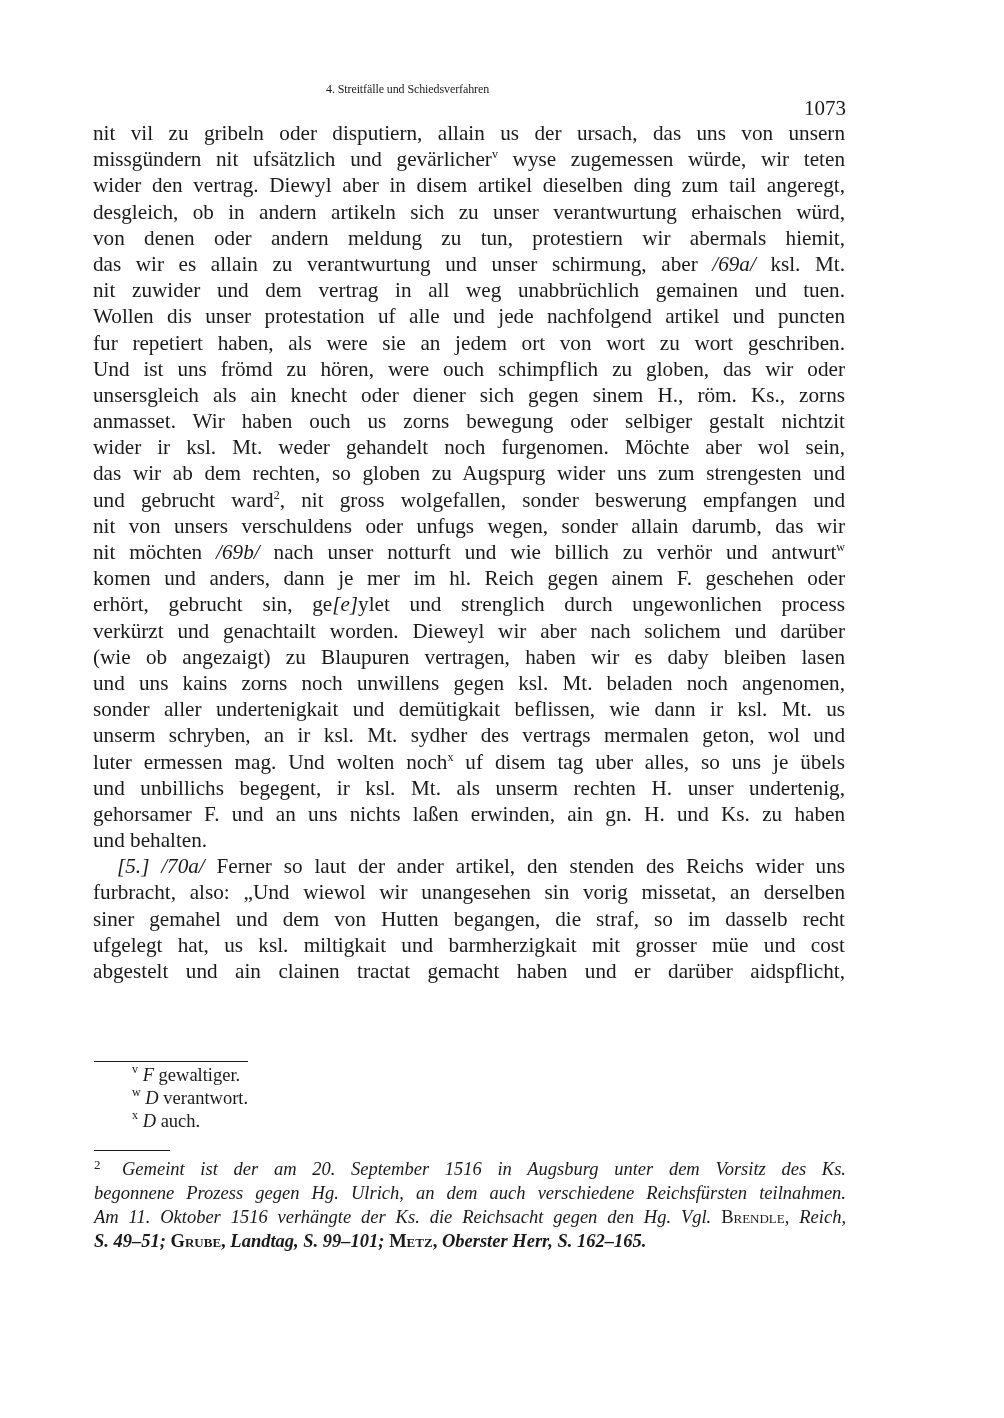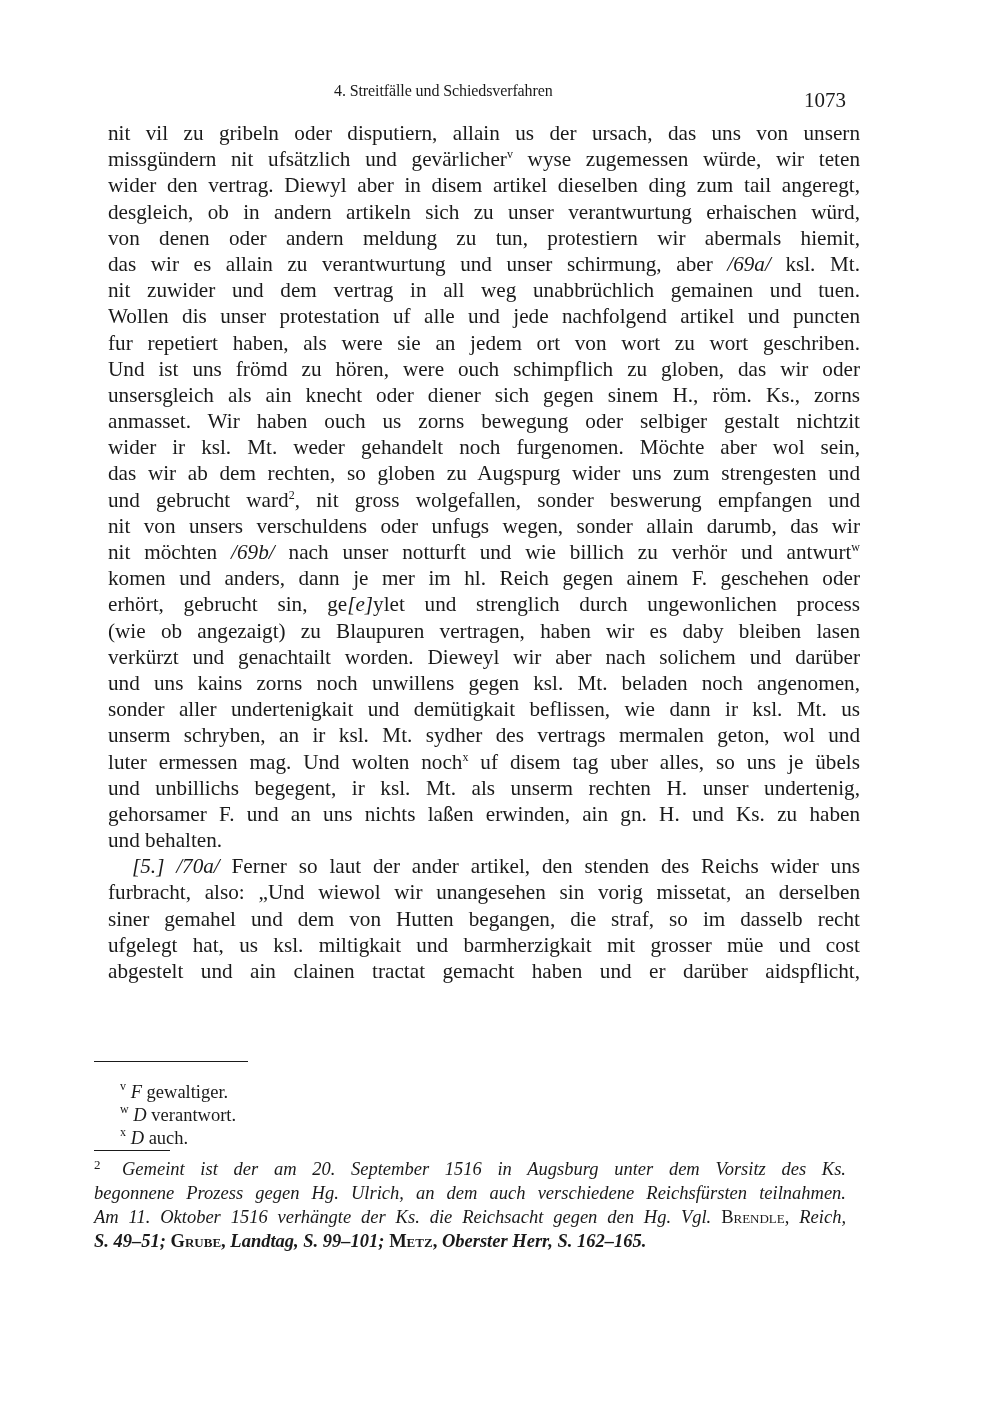--- a/index.html
+++ b/index.html
@@ -1,30 +1,30 @@
 <!DOCTYPE html>
 <html><head>
 <meta charset="utf-8">
 <style>
   html, body { margin: 0; padding: 0; background: #ffffff; }
   body { width: 1004px; height: 1418px; position: relative; overflow: hidden;
          font-family: "Liberation Serif", "DejaVu Serif", serif; color: #1a1a1a; }
   .header { position: absolute; top: 80px; left: 94px; width: 752px; height: 26px; }
-  .running-title { position: absolute; left: 240px; top: 2px; font-size: 16px; letter-spacing: -0.1px; }
-  .page-number { position: absolute; right: 0; top: 8px; font-size: 21px; }
-  .body-text { position: absolute; top: 120px; left: 108px; width: 752px; font-size: 21.2px; line-height: 26.2px; }
+  .running-title { position: absolute; left: 232px; top: 2px; font-size: 12px; letter-spacing: -0.1px; }
+  .page-number { position: absolute; right: 0; top: 16px; font-size: 21px; }
+  .body-text { position: absolute; top: 120px; left: 93px; width: 752px; font-size: 21.2px; line-height: 26.2px; }
   .line { display: block; text-align: justify; text-align-last: justify; white-space: nowrap; height: 26.2px; overflow: visible; }
   .line.last { text-align-last: left; text-decoration: underline; }
   .line.indent { padding-left: 24px; }
   .line span.inner { display: inline-block; width: 100%; text-align: justify; text-align-last: justify; white-space: normal; }
   .line.last span.inner { text-align-last: left; }
   i { font-style: italic; }
   sup { font-size: 12px; vertical-align: 8px; line-height: 0; }
   .rule1 { position: absolute; top: 1061px; left: 94px; width: 154px; border-top: 1px solid #1a1a1a; }
-  .app-notes { position: absolute; top: 1064px; left: 120px; font-size: 18.5px; line-height: 23px; margin-top: 17px; }
+  .app-notes { position: absolute; top: 1064px; left: 132px; font-size: 18.5px; line-height: 23px; }
   .app-notes .note { display: block; }
   .rule2 { position: absolute; top: 1150px; left: 94px; width: 76px; border-top: 1px solid #1a1a1a; }
   .footnotes { position: absolute; top: 1153px; left: 94px; width: 752px; font-size: 18.5px; line-height: 24px; }
   .fn-line { display: block; text-align: justify; text-align-last: justify; white-space: nowrap; }
   .fn-line.last { text-align-last: left; font-weight: bold; }
   .fn-line .inner { display: inline-block; width: 100%; white-space: normal; text-align: justify; text-align-last: justify; }
   .fn-line.last .inner { text-align-last: left; }
   .fn-line.first .inner { width: calc(100% - 28px); }
   .fnnum { display: inline-block; width: 28px; text-align: center; font-size: 13px; vertical-align: 6px; }
   .sc { font-variant: small-caps; font-style: normal; }
@@ -50,22 +50,22 @@
   <span class="line"><span class="inner">Und ist uns frömd zu hören, were ouch schimpflich zu globen, das wir oder</span></span>
   <span class="line"><span class="inner">unsersgleich als ain knecht oder diener sich gegen sinem H., röm. Ks., zorns</span></span>
   <span class="line"><span class="inner">anmasset. Wir haben ouch us zorns bewegung oder selbiger gestalt nichtzit</span></span>
   <span class="line"><span class="inner">wider ir ksl. Mt. weder gehandelt noch furgenomen. Möchte aber wol sein,</span></span>
   <span class="line"><span class="inner">das wir ab dem rechten, so globen zu Augspurg wider uns zum strengesten und</span></span>
   <span class="line"><span class="inner"><span>und gebrucht ward</span><sup>2</sup><span>, nit gross wolgefallen, sonder beswerung empfangen und</span></span></span>
   <span class="line"><span class="inner">nit von unsers verschuldens oder unfugs wegen, sonder allain darumb, das wir</span></span>
   <span class="line"><span class="inner"><span>nit möchten </span><i>/69b/</i><span> nach unser notturft und wie billich zu verhör und antwurt</span><sup>w</sup></span></span>
   <span class="line"><span class="inner">komen und anders, dann je mer im hl. Reich gegen ainem F. geschehen oder</span></span>
   <span class="line"><span class="inner"><span>erhört, gebrucht sin, ge</span><i>[e]</i><span>ylet und strenglich durch ungewonlichen process</span></span></span>
+  <span class="line"><span class="inner">verkürzt und genachtailt worden. Dieweyl wir aber nach solichem und darüber</span></span>
   <span class="line"><span class="inner">(wie ob angezaigt) zu Blaupuren vertragen, haben wir es daby bleiben lasen</span></span>
-  <span class="line"><span class="inner">verkürzt und genachtailt worden. Dieweyl wir aber nach solichem und darüber</span></span>
   <span class="line"><span class="inner">und uns kains zorns noch unwillens gegen ksl. Mt. beladen noch angenomen,</span></span>
   <span class="line"><span class="inner">sonder aller undertenigkait und demütigkait beflissen, wie dann ir ksl. Mt. us</span></span>
   <span class="line"><span class="inner">unserm schryben, an ir ksl. Mt. sydher des vertrags mermalen geton, wol und</span></span>
   <span class="line"><span class="inner"><span>luter ermessen mag. Und wolten noch</span><sup>x</sup><span> uf disem tag uber alles, so uns je übels</span></span></span>
   <span class="line"><span class="inner">und unbillichs begegent, ir ksl. Mt. als unserm rechten H. unser undertenig,</span></span>
   <span class="line"><span class="inner">gehorsamer F. und an uns nichts laßen erwinden, ain gn. H. und Ks. zu haben</span></span>
   <span class="line last"><span class="inner">und behalten.</span></span>
   <span class="line indent"><span class="inner"><i>[5.] /70a/</i><span> Ferner so laut der ander artikel, den stenden des Reichs wider uns</span></span></span>
   <span class="line"><span class="inner">furbracht, also: „Und wiewol wir unangesehen sin vorig missetat, an derselben</span></span>
   <span class="line"><span class="inner">siner gemahel und dem von Hutten begangen, die straf, so im dasselb recht</span></span>

